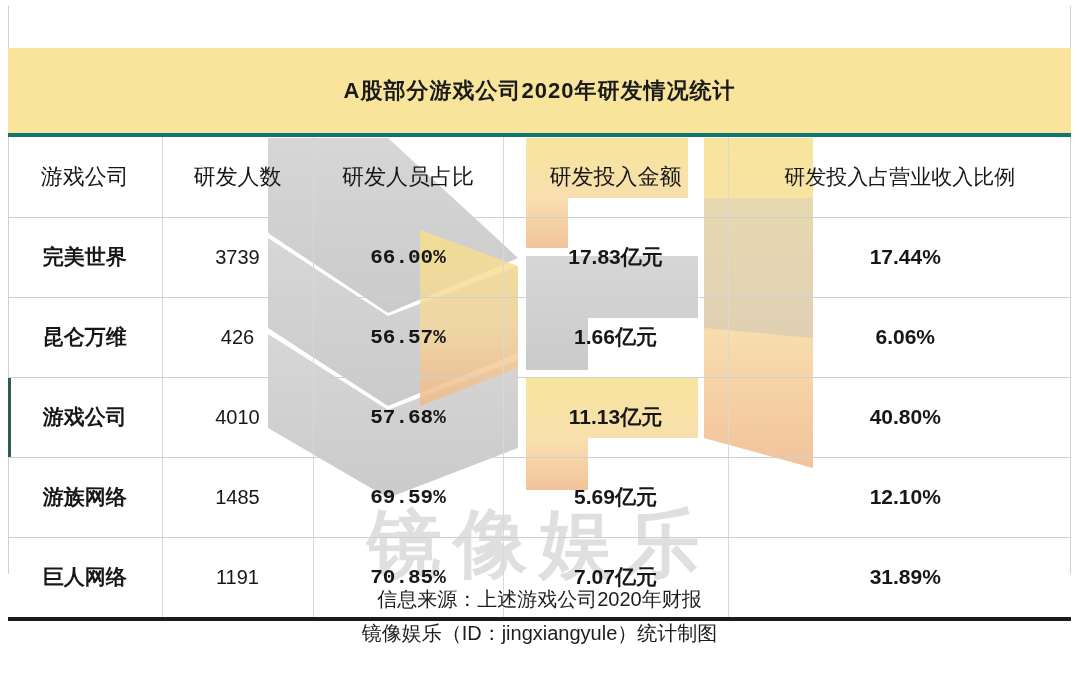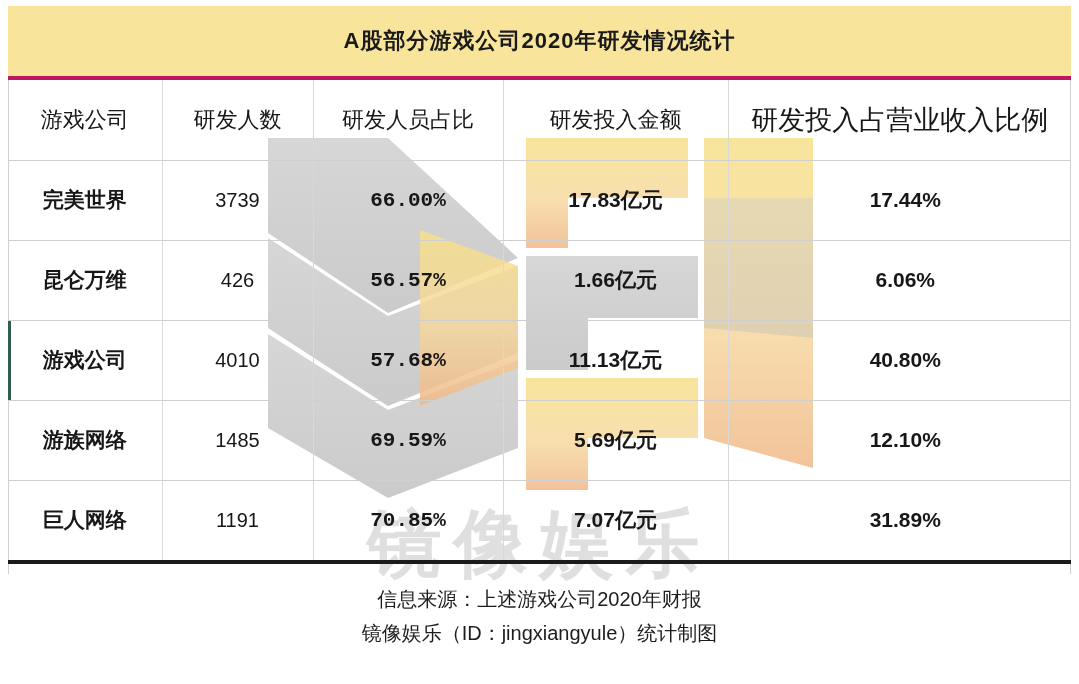--- a/index.html
+++ b/index.html
@@ -49,26 +49,27 @@
   .frame {
     position: absolute;
     left: 8px;
     top: 6px;
     width: 1063px;
     height: 568px;
     z-index: 2;
   }
 
   .title-bar {
-    height: 74px;
+    height: 89px;
     background: #F8E49B;
-    border-bottom: 4px solid #be185d;
+    border-bottom: 4px solid #0f766e;
     display: flex;
     align-items: center;
     justify-content: center;
+    margin-top: 42px;
   }
   .title-text {
     font-size: 22px;
     font-weight: bold;
     color: #1a1a1a;
     letter-spacing: 1px;
   }
 
   table.grid {
     width: 100%;
@@ -86,21 +87,21 @@
     background: transparent;
   }
   table.grid th:last-child,
   table.grid td:last-child { border-right: none; }
 
   table.grid thead th {
     height: 80px;
     font-size: 22px;
     font-weight: normal;
   }
-  table.grid thead th.col-last { font-size: 27px; }
+  table.grid thead th.col-last { font-size: 21px; }
 
   table.grid tbody td { height: 80px; }
 
   td.c-company {
     font-size: 21px;
     font-weight: bold;
   }
   td.c-people {
     font-size: 20px;
     font-weight: normal;

